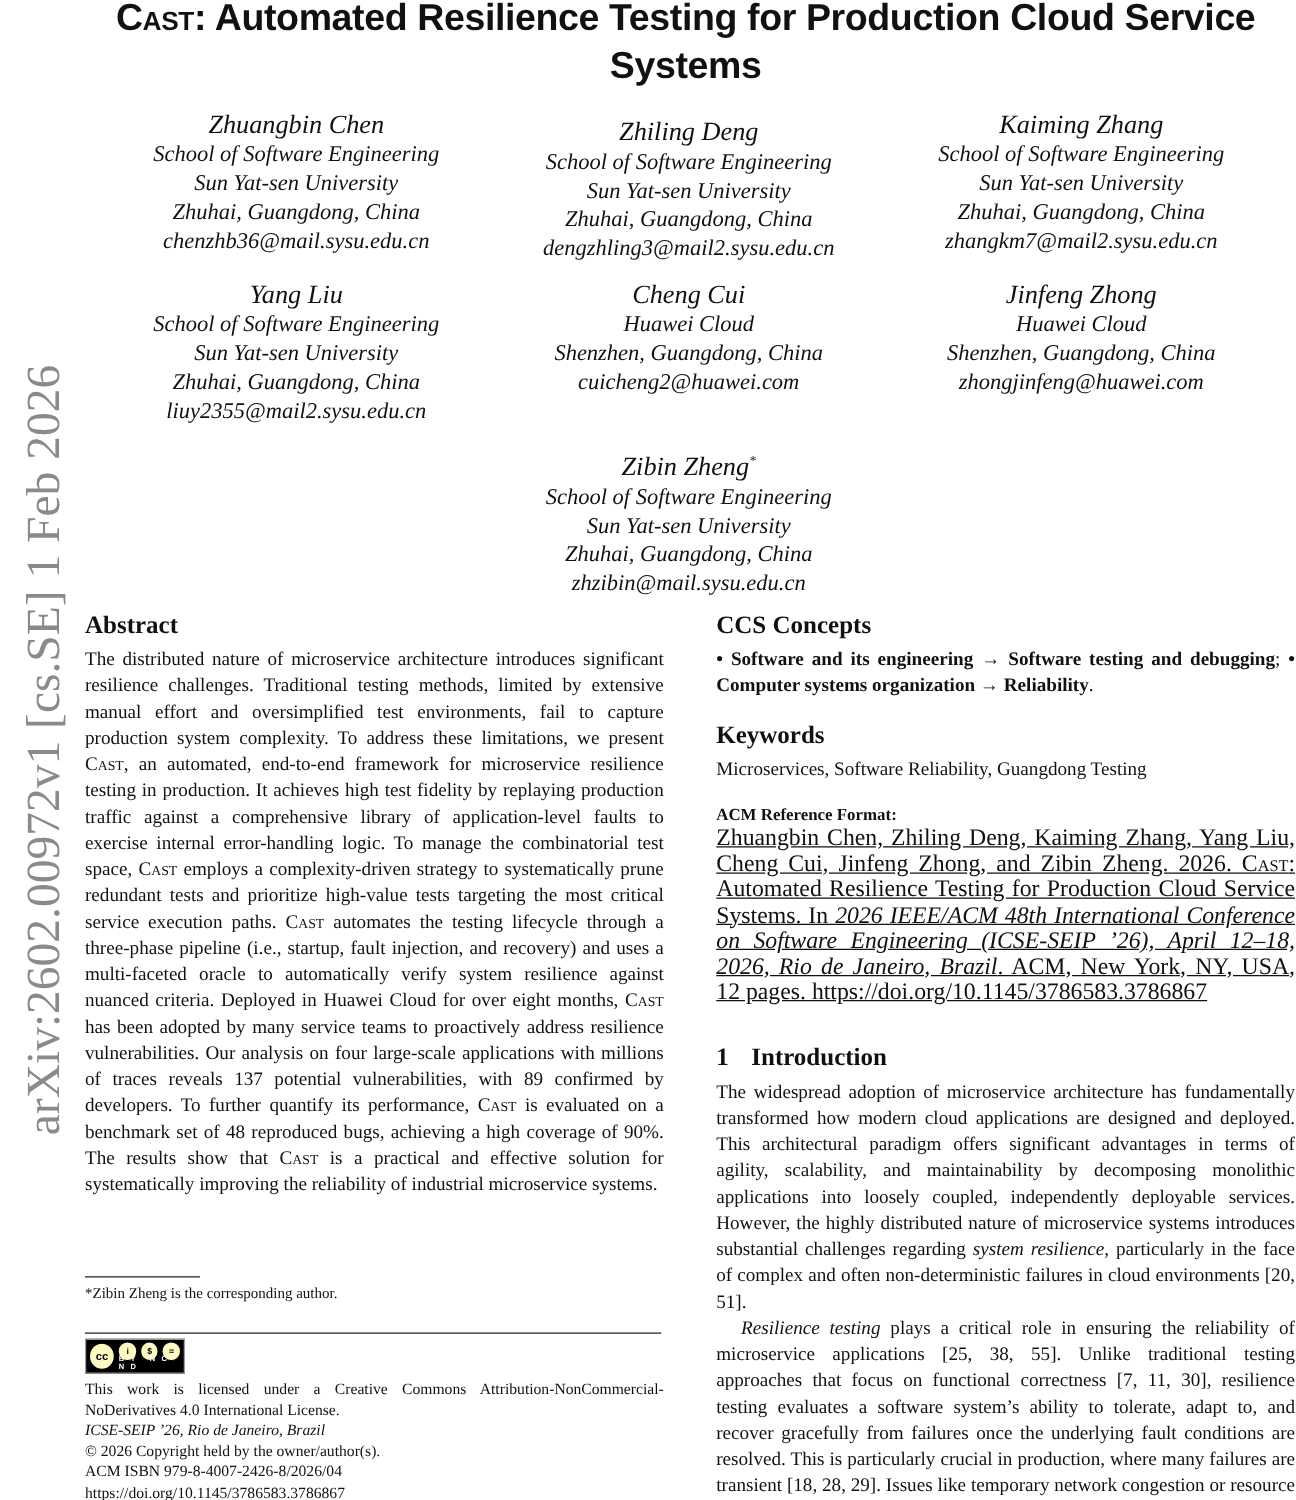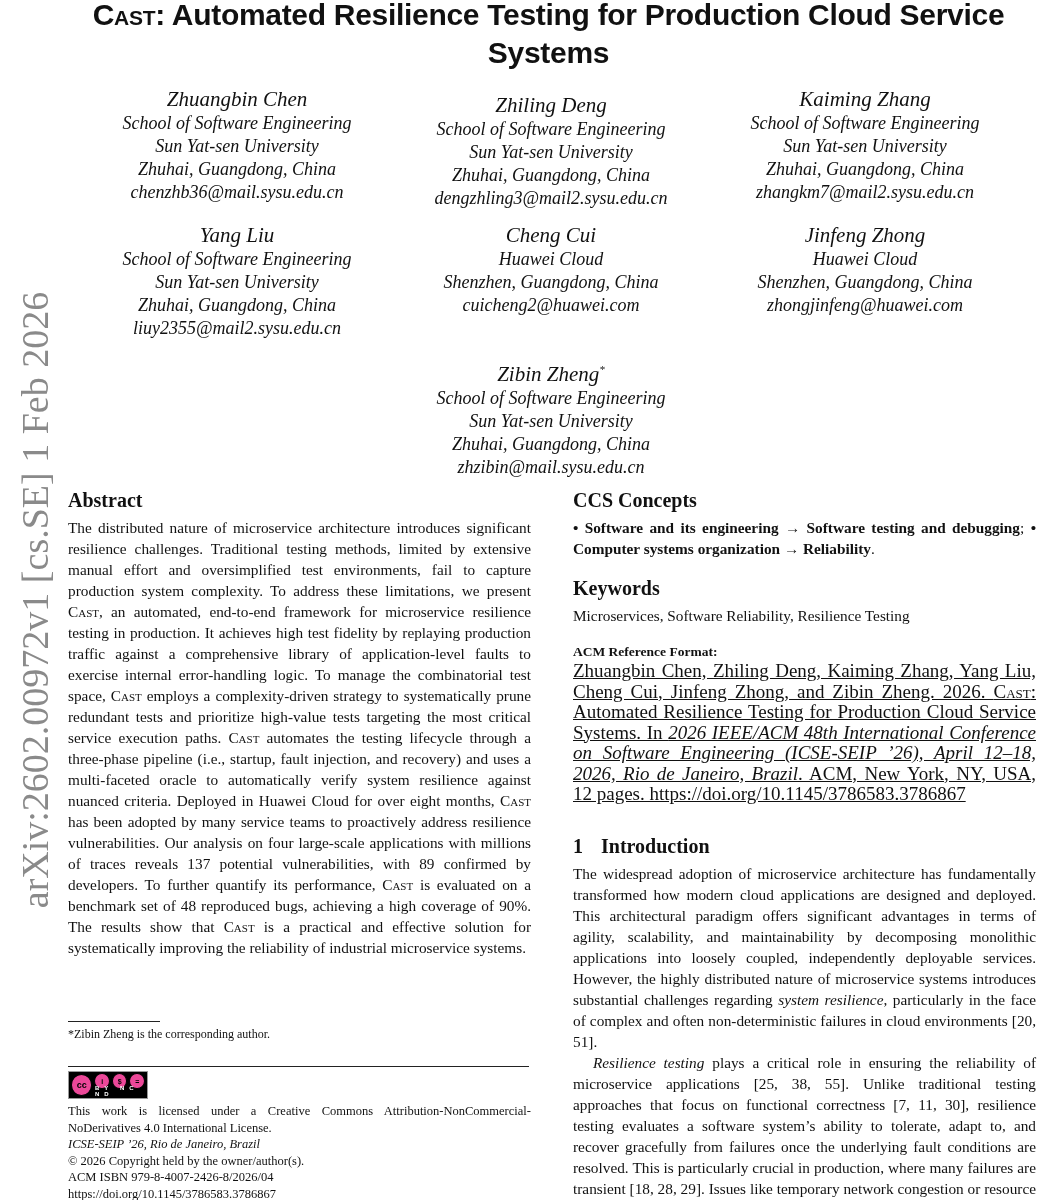--- a/index.html
+++ b/index.html
@@ -21,21 +21,21 @@
   p { margin: 0; }
   .ccs { font-weight: bold; }
   .refhead { font-weight: bold; font-size: 13.5px; line-height: 18px; }
   .ref { font-size: 19px; line-height: 20.5px; text-decoration: underline; }
   .footnote { font-size: 12px; line-height: 16px; }
   .license { font-size: 12.5px; line-height: 16.5px; text-align: justify; }
   .rule-short { width: 92px; border-top: 1px solid #222; }
   .rule-long { width: 461px; border-top: 1px solid #222; }
   .cc-badge { display: inline-flex; background: #000; border: 1px solid #999; height: 28px; width: 80px;
               align-items: center; gap: 2px; padding: 0 2px; box-sizing: border-box; position: relative; }
-  .cc-circ { width: 14px; height: 14px; border-radius: 50%; background: #ec4899; border: 1px solid #000;
+  .cc-circ { width: 14px; height: 14px; border-radius: 50%; background: #fef9c3; border: 1px solid #000;
              display: inline-flex; align-items: center; justify-content: center;
              font-family: "Liberation Sans", sans-serif; font-size: 7px; font-weight: bold; color: #000; margin-top: -8px; }
   .cc-main { width: 20px; height: 20px; font-size: 9px; margin-top: 0; }
   .cc-labels { position: absolute; left: 26px; bottom: 1px; font-family: "Liberation Sans", sans-serif;
                font-size: 6px; color: #fff; font-weight: bold; letter-spacing: 5px; }
   em { font-style: italic; }
   .indent { text-indent: 1.3em; }
 </style>
 </head>
 <body>
@@ -121,21 +121,21 @@
   <div>© 2026 Copyright held by the owner/author(s).</div>
   <div>ACM ISBN 979-8-4007-2426-8/2026/04</div>
   <div>https://doi.org/10.1145/3786583.3786867</div>
 </div>
 
 <div class="col col-right" style="top:487px;">
   <h2>CCS Concepts</h2>
   <p class="ccs" style="margin-top:4px;">• <span>Software and its engineering</span> → <span>Software testing and debugging</span><span style="font-weight:normal">;</span> • <span>Computer systems organization</span> → <span>Reliability</span><span style="font-weight:normal">.</span></p>
 
   <h2 style="margin-top:16px;">Keywords</h2>
-  <p style="margin-top:4px;">Microservices, Software Reliability, Resilience Testing</p>
+  <p style="margin-top:4px;">Microservices, Software Reliability, Guangdong Testing</p>
 
   <div class="refhead" style="margin-top:17px;">ACM Reference Format:</div>
   <p class="ref"><span>Zhuangbin Chen, Zhiling Deng, Kaiming Zhang, Yang Liu, Cheng Cui, Jinfeng Zhong, and Zibin Zheng. 2026. </span><span class="sc">Cast</span><span>: Automated Resilience Testing for Production Cloud Service Systems. In </span><em>2026 IEEE/ACM 48th International Conference on Software Engineering (ICSE-SEIP ’26), April 12–18, 2026, Rio de Janeiro, Brazil</em><span>. ACM, New York, NY, USA, 12 pages. https://doi.org/10.1145/3786583.3786867</span></p>
 
   <h2 style="margin-top:28px;"><span>1</span><span style="display:inline-block; width:18px;"></span><span>Introduction</span></h2>
   <p style="margin-top:4px;"><span>The widespread adoption of microservice architecture has fundamentally transformed how modern cloud applications are designed and deployed. This architectural paradigm offers significant advantages in terms of agility, scalability, and maintainability by decomposing monolithic applications into loosely coupled, independently deployable services. However, the highly distributed nature of microservice systems introduces substantial challenges regarding </span><em>system resilience</em><span>, particularly in the face of complex and often non-deterministic failures in cloud environments [20, 51].</span></p>
   <p class="indent"><em>Resilience testing</em><span> plays a critical role in ensuring the reliability of microservice applications [25, 38, 55]. Unlike traditional testing approaches that focus on functional correctness [7, 11, 30], resilience testing evaluates a software system’s ability to tolerate, adapt to, and recover gracefully from failures once the underlying fault conditions are resolved. This is particularly crucial in production, where many failures are transient [18, 28, 29]. Issues like temporary network congestion or resource contention can cause service slowdowns or intermittent errors that may resolve on their</span></p>
 </div>
 
 </body></html>

